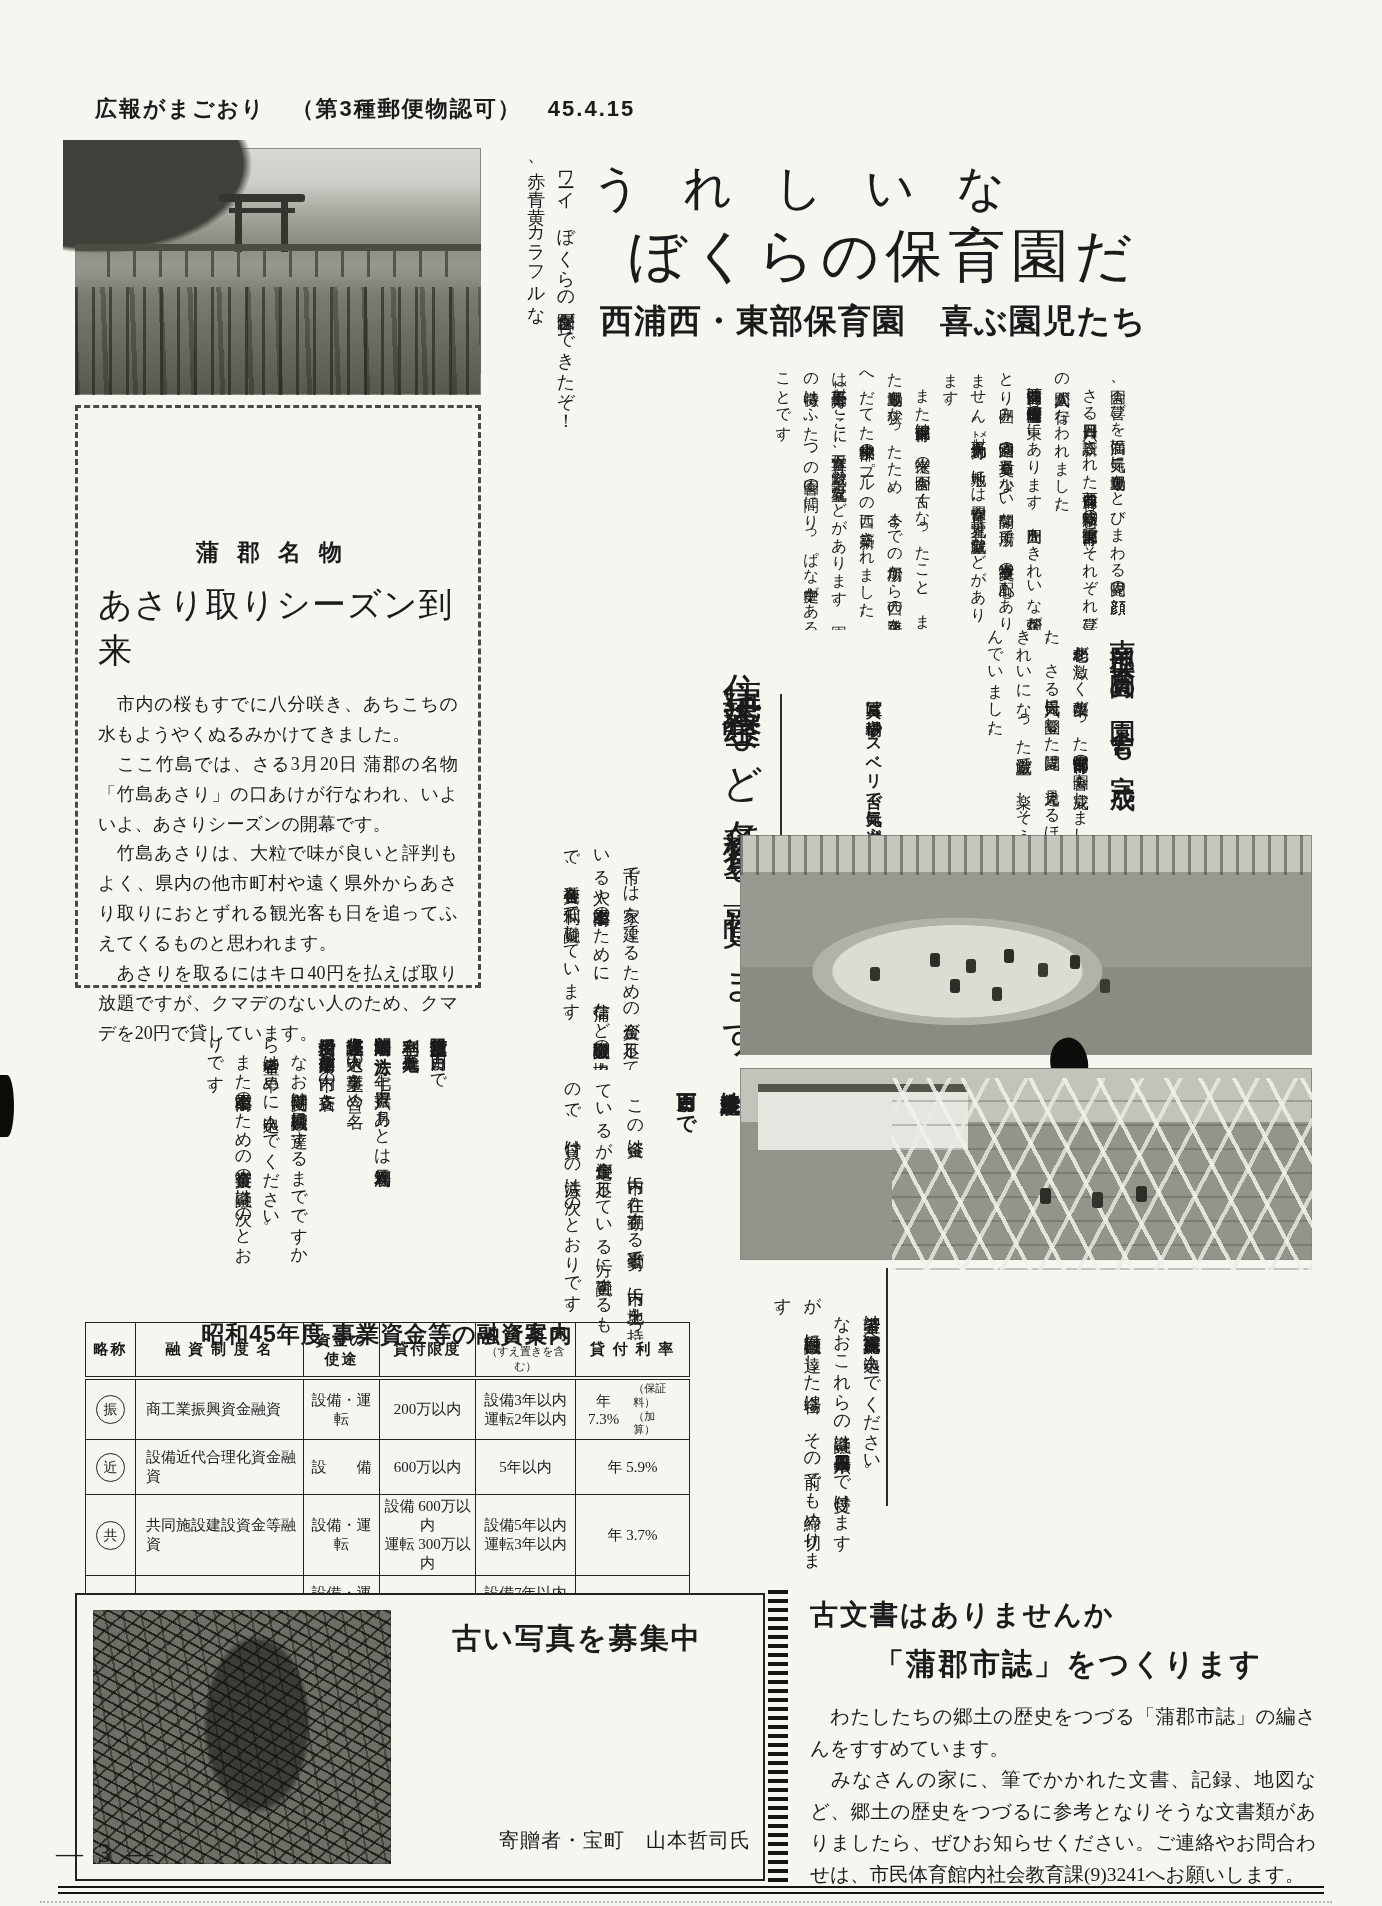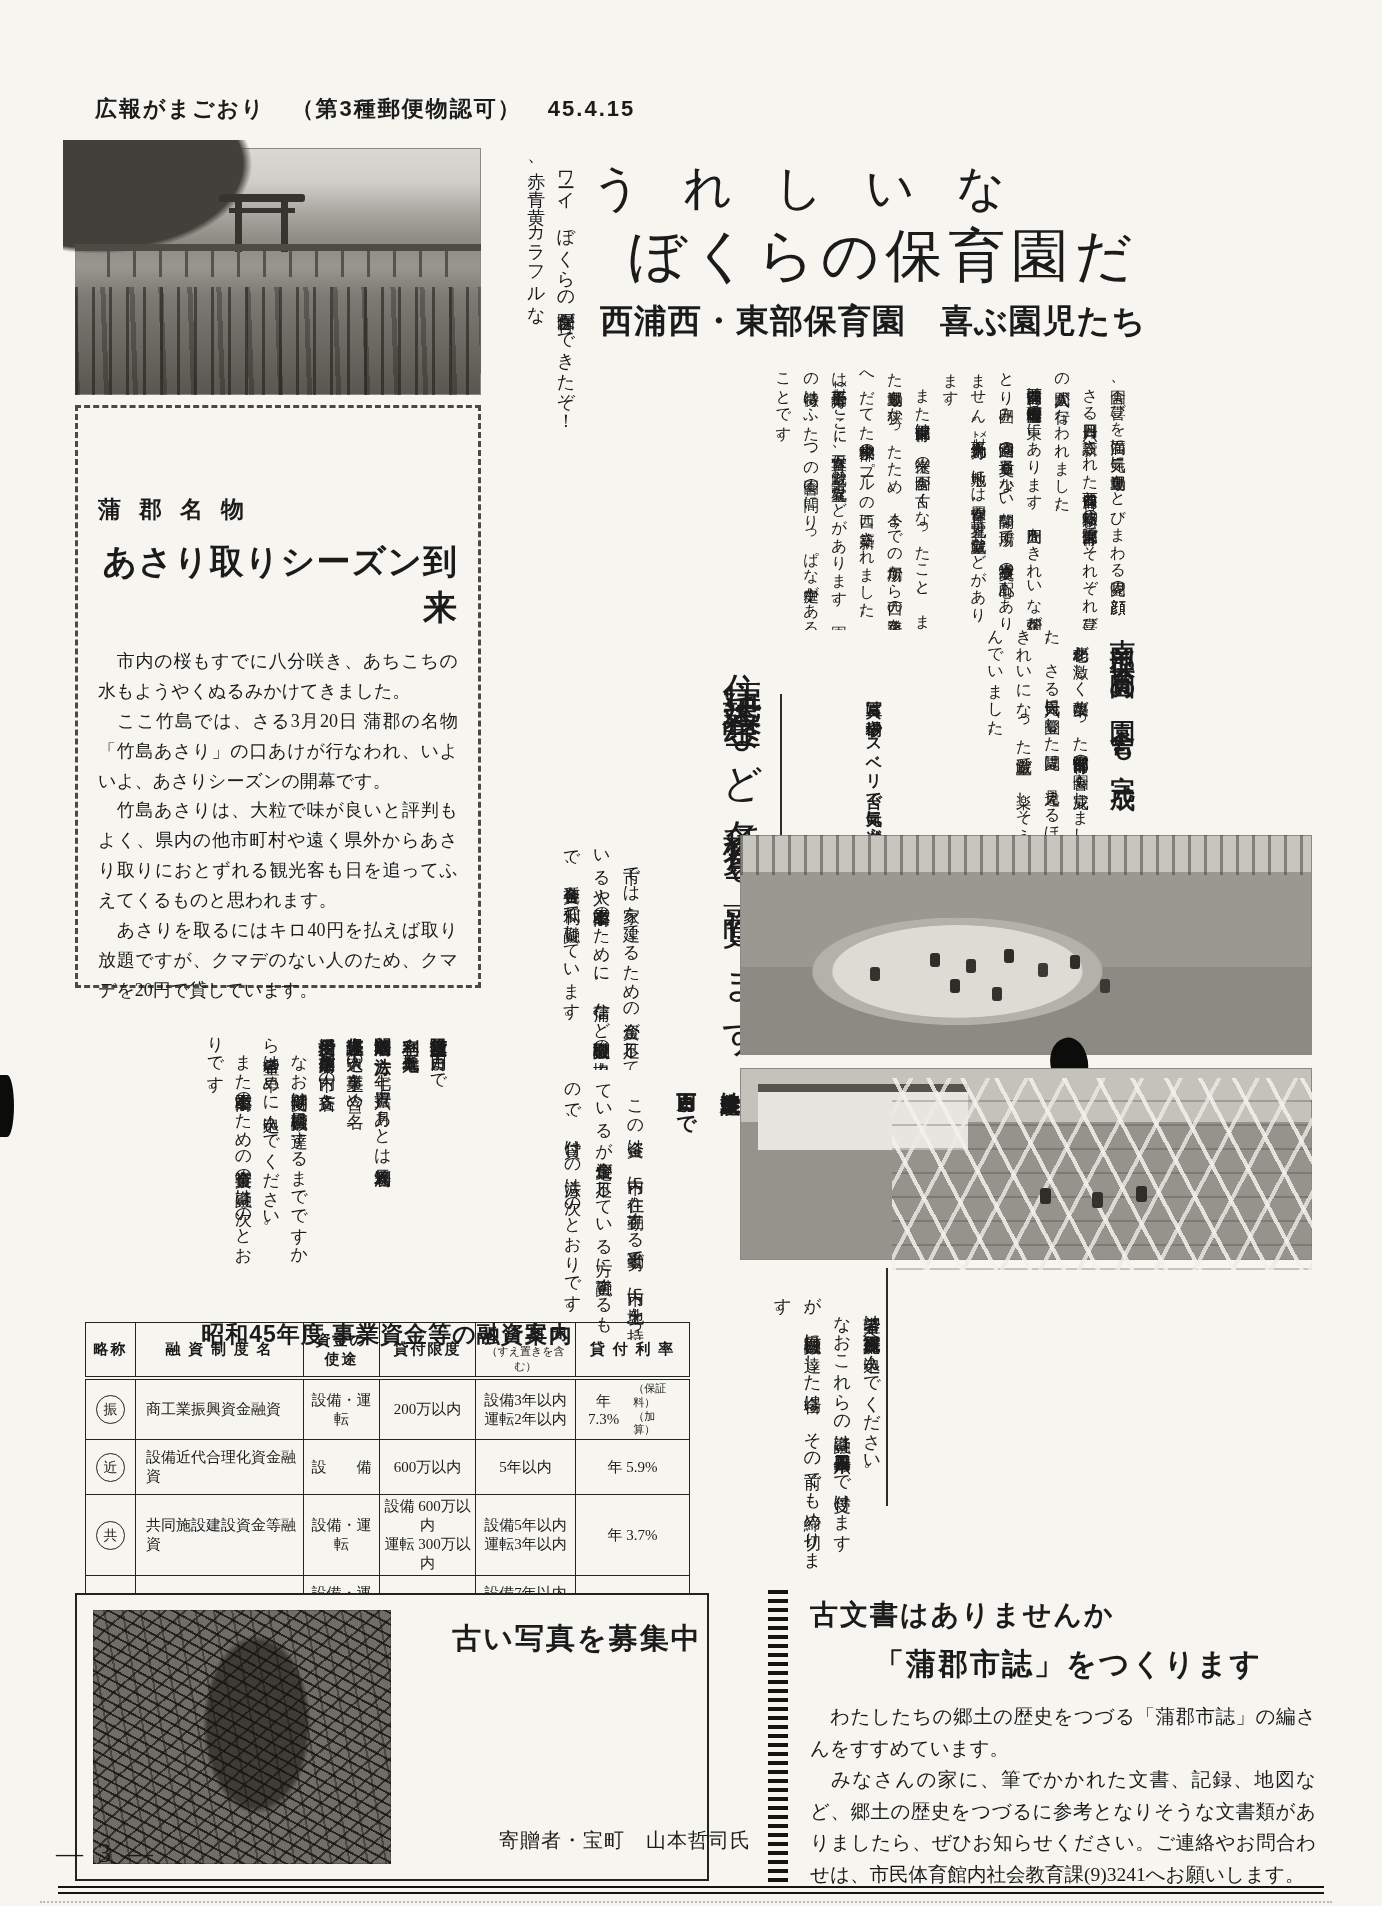--- a/index.html
+++ b/index.html
@@ -44,22 +44,22 @@
   .h-top{left:592px;top:156px;font-size:48px;letter-spacing:42px;white-space:nowrap;}
   .h-main{left:628px;top:218px;font-size:57px;letter-spacing:6px;white-space:nowrap;}
   .h-sub{left:600px;top:299px;font-size:33px;font-weight:bold;letter-spacing:1px;white-space:nowrap;}
 
   
   .article1{left:480px;top:362px;width:652px;height:268px;font-size:15.5px;line-height:1.8;}
 
   
   .asari-box{left:75px;top:405px;width:406px;height:583px;border:3px dashed #4a4a44;box-sizing:border-box;
     padding:86px 20px 0 20px;background:#f6f5f0;}
-  .asari-kicker{font-size:23px;font-weight:bold;letter-spacing:18px;}
-  .asari-title{text-align:right;font-size:34px;font-weight:bold;letter-spacing:1px;margin-top:14px;}
+  .asari-kicker{text-align:center;font-size:23px;font-weight:bold;letter-spacing:18px;margin-top:43px;}
+  .asari-title{text-align:left;font-size:34px;font-weight:normal;letter-spacing:1px;margin-top:14px;}
   .asari-body{margin-top:16px;font-size:18px;line-height:1.66;}
 
   
   .nanbu{left:895px;top:618px;width:246px;height:244px;font-size:16px;line-height:1.78;}
   .nanbu-h{font-family:"Liberation Sans","DejaVu Sans",sans-serif;font-weight:bold;font-size:25px;letter-spacing:9px;line-height:1.45;margin:0 0 0 10px;}
   .nanbu-b{margin:0;}
   .caption{left:790px;top:690px;width:100px;height:184px;font-size:16px;line-height:1.95;font-weight:bold;
     font-family:"Liberation Sans","DejaVu Sans",sans-serif;}
   .vline1{left:780px;top:694px;width:0;height:172px;border-left:2px solid #2c2c28;}
 
@@ -108,21 +108,21 @@
     border-top:8px solid #55544c;}
   .play2-gym{position:absolute;right:0;top:10px;width:420px;height:100%;
     background:
       repeating-linear-gradient(62deg,rgba(242,241,235,.85) 0 4px,transparent 4px 30px),
       repeating-linear-gradient(-62deg,rgba(235,234,228,.8) 0 4px,transparent 4px 34px),
       repeating-linear-gradient(0deg,rgba(50,49,43,.25) 0 2px,transparent 2px 24px);}
   .kids2{position:absolute;left:300px;top:120px;width:11px;height:16px;background:#2e2d28;border-radius:3px;
     box-shadow:52px 4px 0 #33322c, 96px -2px 0 #2e2d28;}
 
   
-  .oldphoto-box{left:75px;top:1593px;width:634px;height:288px;border:2.5px solid #23231f;box-sizing:border-box;background:#f6f5f0;}
+  .oldphoto-box{left:75px;top:1593px;width:690px;height:288px;border:2.5px solid #23231f;box-sizing:border-box;background:#f6f5f0;}
   .photo-statue{position:absolute;left:16px;top:15px;width:298px;height:254px;background:#6e6d66;
     box-shadow:0 0 0 1px #57564f inset;}
   .statue-lines{position:absolute;inset:0;
     background:
       radial-gradient(ellipse 90px 150px at 55% 45%,rgba(20,19,16,.55) 0 55%,transparent 60%),
       repeating-linear-gradient(28deg,rgba(18,17,14,.8) 0 2px,transparent 2px 10px),
       repeating-linear-gradient(-42deg,rgba(28,27,22,.7) 0 2px,transparent 2px 13px),
       repeating-linear-gradient(80deg,rgba(35,34,28,.5) 0 2px,transparent 2px 18px);}
   .oldphoto-title{position:absolute;left:330px;top:24px;width:340px;text-align:center;font-size:29px;font-weight:bold;letter-spacing:2px;}
   .oldphoto-body{position:absolute;left:326px;top:78px;width:348px;font-size:20px;line-height:1.7;}

